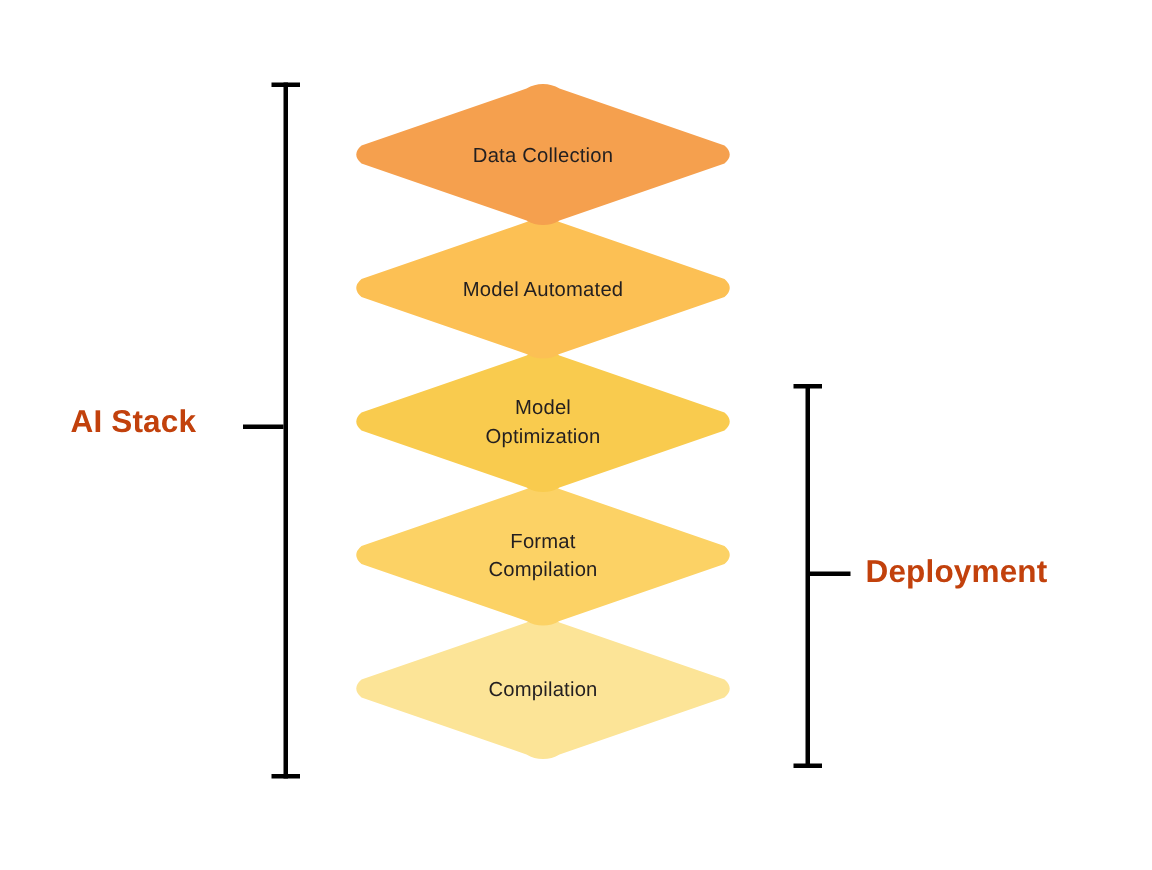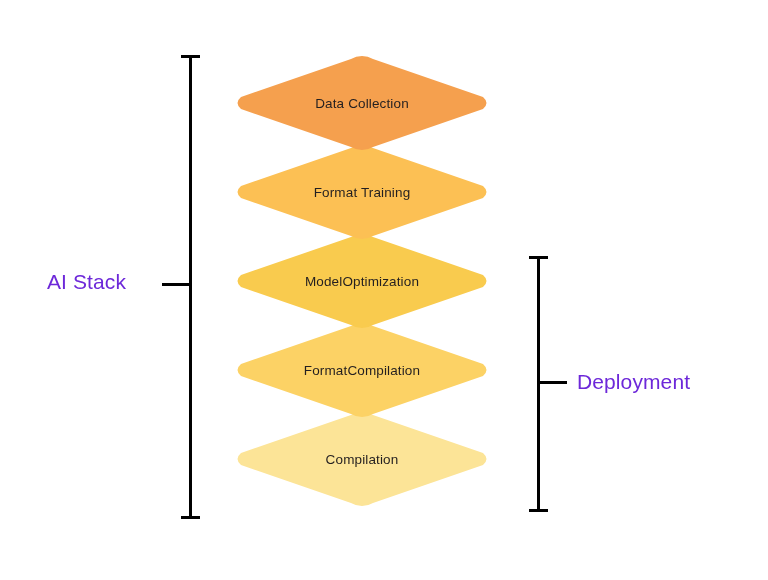--- a/index.html
+++ b/index.html
@@ -45,21 +45,21 @@
     display: block;
   }
 
   .layer .caption {
     position: absolute;
     left: 0;
     top: 0;
     width: 256px;
     height: 106px;
     display: flex;
-    flex-direction: row;
+    flex-direction: column;
     align-items: center;
     justify-content: center;
     color: #231f20;
     font-size: 13.5px;
     line-height: 19px;
     letter-spacing: 0.01em;
     text-align: center;
     white-space: nowrap;
     pointer-events: none;
   }
@@ -83,23 +83,23 @@
     left: -8px;
   }
   .bracket .tick {
     position: absolute;
     height: 3px;
     background: #000000;
   }
 
   .bracket-label {
     position: absolute;
-    color: #6d28d9;
+    color: #c2410c;
     font-size: 21px;
-    font-weight: normal;
+    font-weight: bold;
     letter-spacing: 0.005em;
     white-space: nowrap;
   }
 
   #bracket-left  { left: 189px; top: 55px;  height: 464px; }
   #bracket-left .vline { height: 464px; }
   #bracket-left .cap-top { top: 0; }
   #bracket-left .cap-bottom { top: 461px; }
   #bracket-left .tick { left: -27px; top: 228px; width: 27px; }
 
@@ -135,21 +135,21 @@
         <span>Data Collection</span>
       </div>
     </div>
 
     <div class="layer" id="layer-2" style="top:89px; z-index:4;">
       <svg class="shape" viewBox="0 0 256 106" preserveAspectRatio="none">
         <path d="M128 6 Q134 6 139 9 L249 47 Q256 53 249 59 L139 97 Q134 100 128 100
                  Q122 100 117 97 L7 59 Q0 53 7 47 L117 9 Q122 6 128 6 Z" id="fill-2" fill="#FCC054"></path>
       </svg>
       <div class="caption">
-        <span>Format Training</span>
+        <span>Model Automated</span>
 
       </div>
     </div>
 
     <div class="layer" id="layer-3" style="top:178px; z-index:3;">
       <svg class="shape" viewBox="0 0 256 106" preserveAspectRatio="none">
         <path d="M128 6 Q134 6 139 9 L249 47 Q256 53 249 59 L139 97 Q134 100 128 100
                  Q122 100 117 97 L7 59 Q0 53 7 47 L117 9 Q122 6 128 6 Z" id="fill-3" fill="#F9CB4E"></path>
       </svg>
       <div class="caption">

